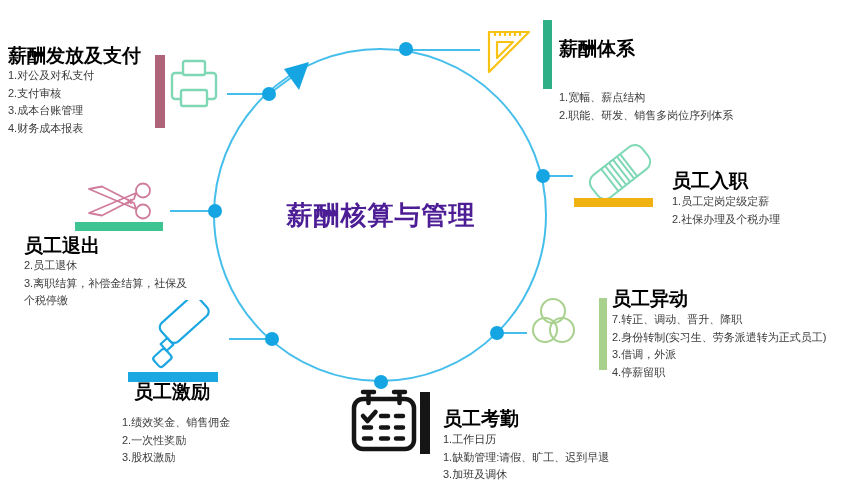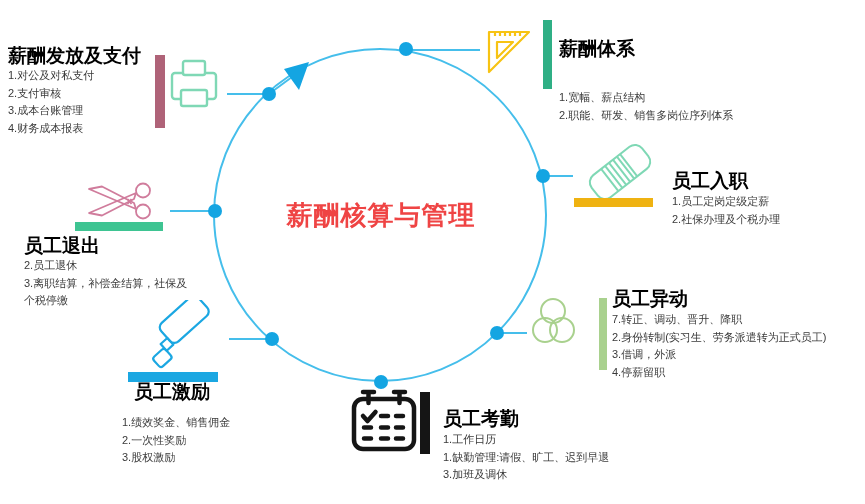--- a/index.html
+++ b/index.html
@@ -5,21 +5,21 @@
   * { margin:0; padding:0; box-sizing:border-box; }
   html,body { background:#ffffff; }
   body { font-family:"Liberation Sans","DejaVu Sans",sans-serif; }
   .stage { position:relative; width:865px; height:504px; background:#fff; overflow:hidden; }
   .overlay { position:absolute; left:0; top:0; }
   .icon { position:absolute; }
   .bar { position:absolute; }
   .node-title { position:absolute; font-weight:bold; font-size:19px; color:#000; line-height:1.15; white-space:nowrap; }
   .node-items { position:absolute; font-size:11px; color:#3a3a3a; line-height:17.5px; word-break:break-all; }
   .center-title { position:absolute; left:278px; top:198px; width:206px; text-align:center;
-                  font-weight:bold; font-size:26px; letter-spacing:1px; color:#ef4444; white-space:nowrap; }
+                  font-weight:bold; font-size:26px; letter-spacing:1px; color:#4c1d95; white-space:nowrap; }
   
   .bar-payment    { left:155px; top:55px;  width:10px; height:73px; background:#AF6378; }
   .bar-system     { left:543px; top:20px;  width:9px;  height:69px; background:#2FAF85; }
   .bar-onboarding { left:574px; top:198px; width:79px; height:9px;  background:#EFB211; }
   .bar-transfer   { left:599px; top:298px; width:8px;  height:72px; background:#A9D18E; }
   .bar-attendance { left:420px; top:392px; width:10px; height:62px; background:#151515; }
   .bar-incentive  { left:128px; top:372px; width:90px; height:10px; background:#1BA7E2; }
   .bar-exit       { left:75px;  top:222px; width:88px; height:9px;  background:#3EC492; }
   
   .t-payment    { left:8px;   top:45px;  }

